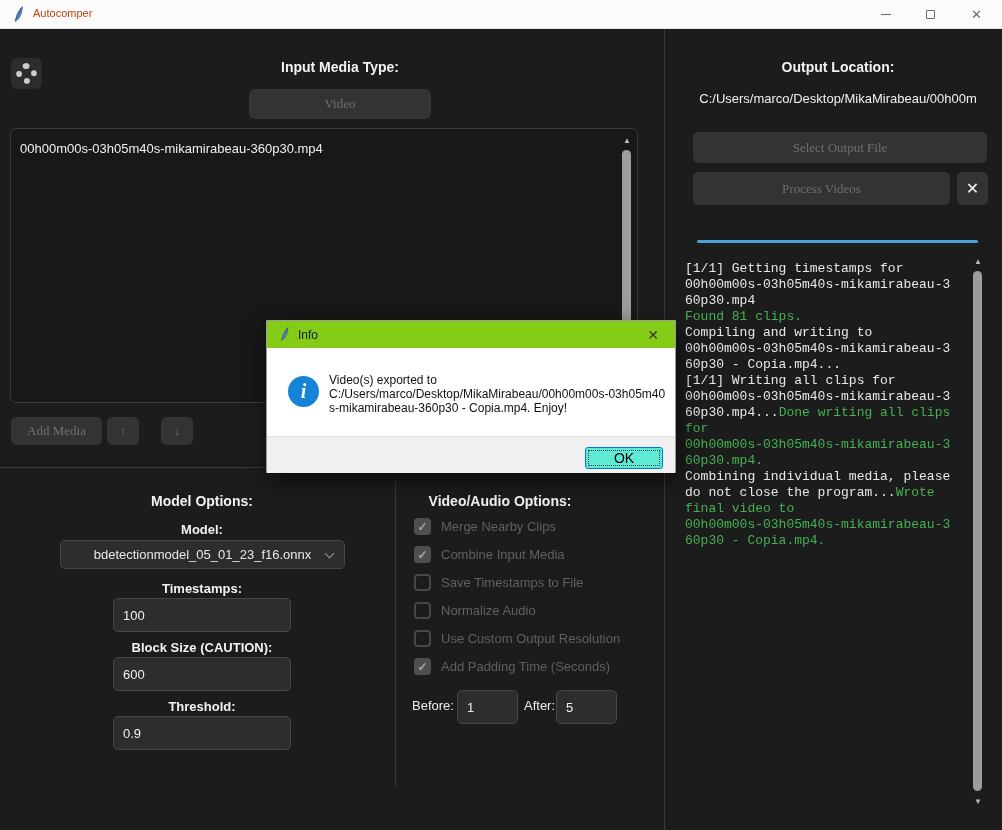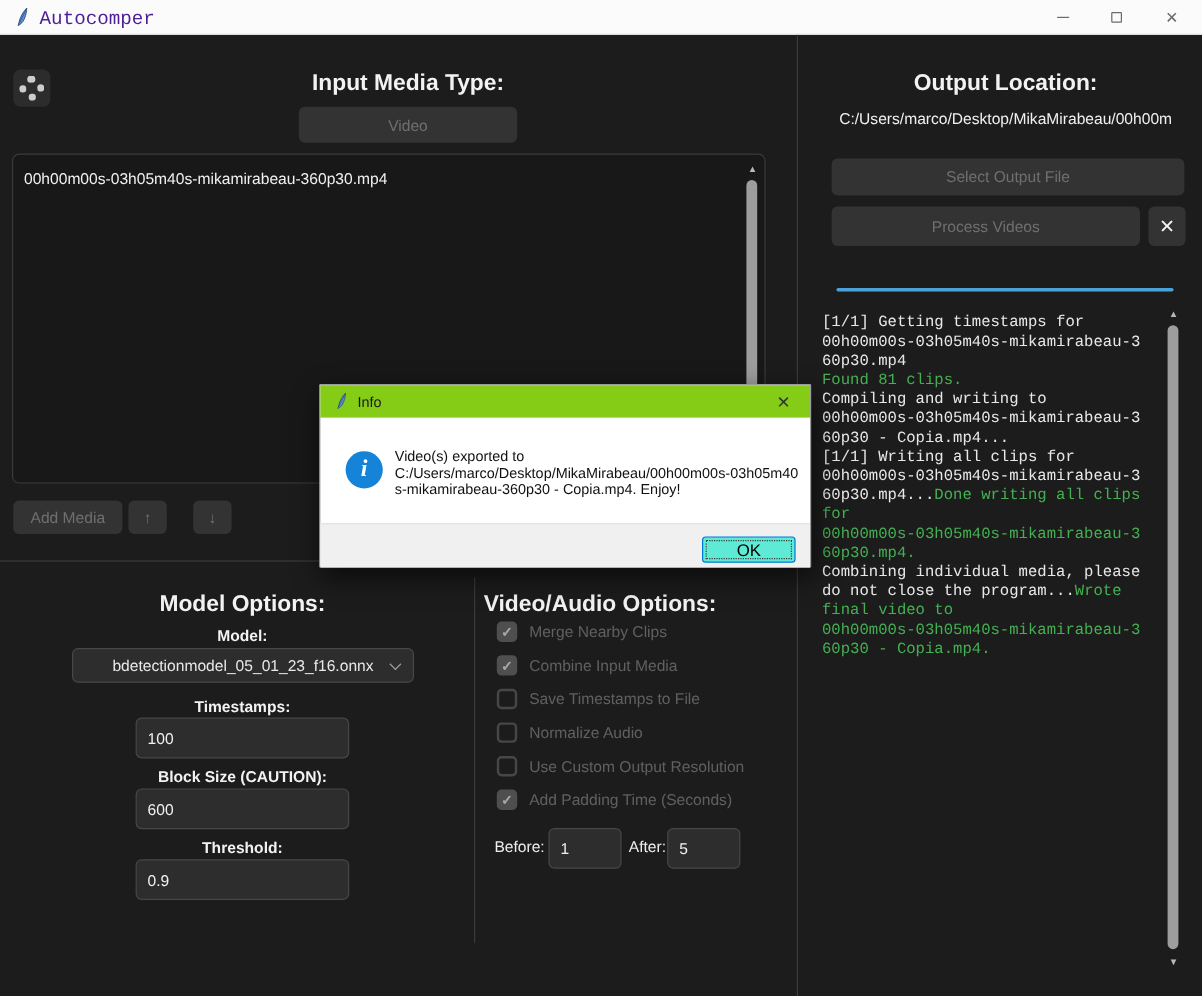--- a/index.html
+++ b/index.html
@@ -6,39 +6,39 @@
   html,body { background:#000; }
   .app {
     position:relative; width:1002px; height:830px; overflow:hidden;
     background:#1c1c1c; font-family:"Liberation Sans", sans-serif;
   }
   
   .titlebar {
     position:absolute; left:0; top:0; width:1002px; height:29px;
     background:#fbfbfb; border-bottom:1px solid #e3e3e3;
   }
-  .titlebar .app-title { position:absolute; left:33px; top:7px; font-size:16px; color:#4c1d95;font-family:Liberation Mono, monospace; }
+  .titlebar .app-title { position:absolute; left:33px; top:7px; font-size:11px; color:#c2410c; }
   .feather { position:absolute; left:11px; top:6px; width:16px; height:16px; }
   .winbtn { position:absolute; top:0; width:45px; height:29px; display:flex; align-items:center; justify-content:center; cursor:default; }
   .winbtn.min { left:863px; } .winbtn.max { left:908px; } .winbtn.close { left:954px; }
   .glyph-min { width:10px; height:1px; background:#6b6b6b; }
   .glyph-max { width:9px; height:9px; border:1px solid #6b6b6b; border-radius:1px; }
   .glyph-close { font-size:13px; color:#6b6b6b; line-height:1; }
   
   .dbtn {
     position:absolute; background:#333333; border-radius:5px;
     display:flex; align-items:center; justify-content:center;
-    font-size:13px; color:#6f6f6f;
+    font-size:13px; color:#6f6f6f;font-family:Liberation Serif, serif;
   }
   .entry {
     position:absolute; background:#2d2d2d; border:1px solid #474747; border-radius:5px;
     color:#f0f0f0; font-size:13px; padding:16px 9px; outline:none;
     font-family:"Liberation Sans", sans-serif;
   }
-  .h15 { position:absolute; font-size:19px; font-weight:bold; color:#f2f2f2; text-align:center; }
+  .h15 { position:absolute; font-size:14px; font-weight:bold; color:#f2f2f2; text-align:center; }
   .h13 { position:absolute; font-size:13px; font-weight:bold; color:#f2f2f2; text-align:center; }
   .divider { position:absolute; background:#3a3a3a; }
   
   .spinner-wrap { position:absolute; left:11px; top:58px; width:31px; height:31px; background:#2c2c2c; border-radius:6px; display:flex; align-items:center; justify-content:center; }
   .spinner { width:21px; height:21px; border:6px dotted #cccccc; border-radius:50%; }
   .listbox {
     position:absolute; left:10px; top:128px; width:628px; height:275px;
     background:#181818; border:1px solid #3a3a3a; border-radius:6px;
   }
   .file-item { padding:12px 2px 2px 9px; font-size:13px; color:#f0f0f0; white-space:nowrap; overflow:hidden; }

